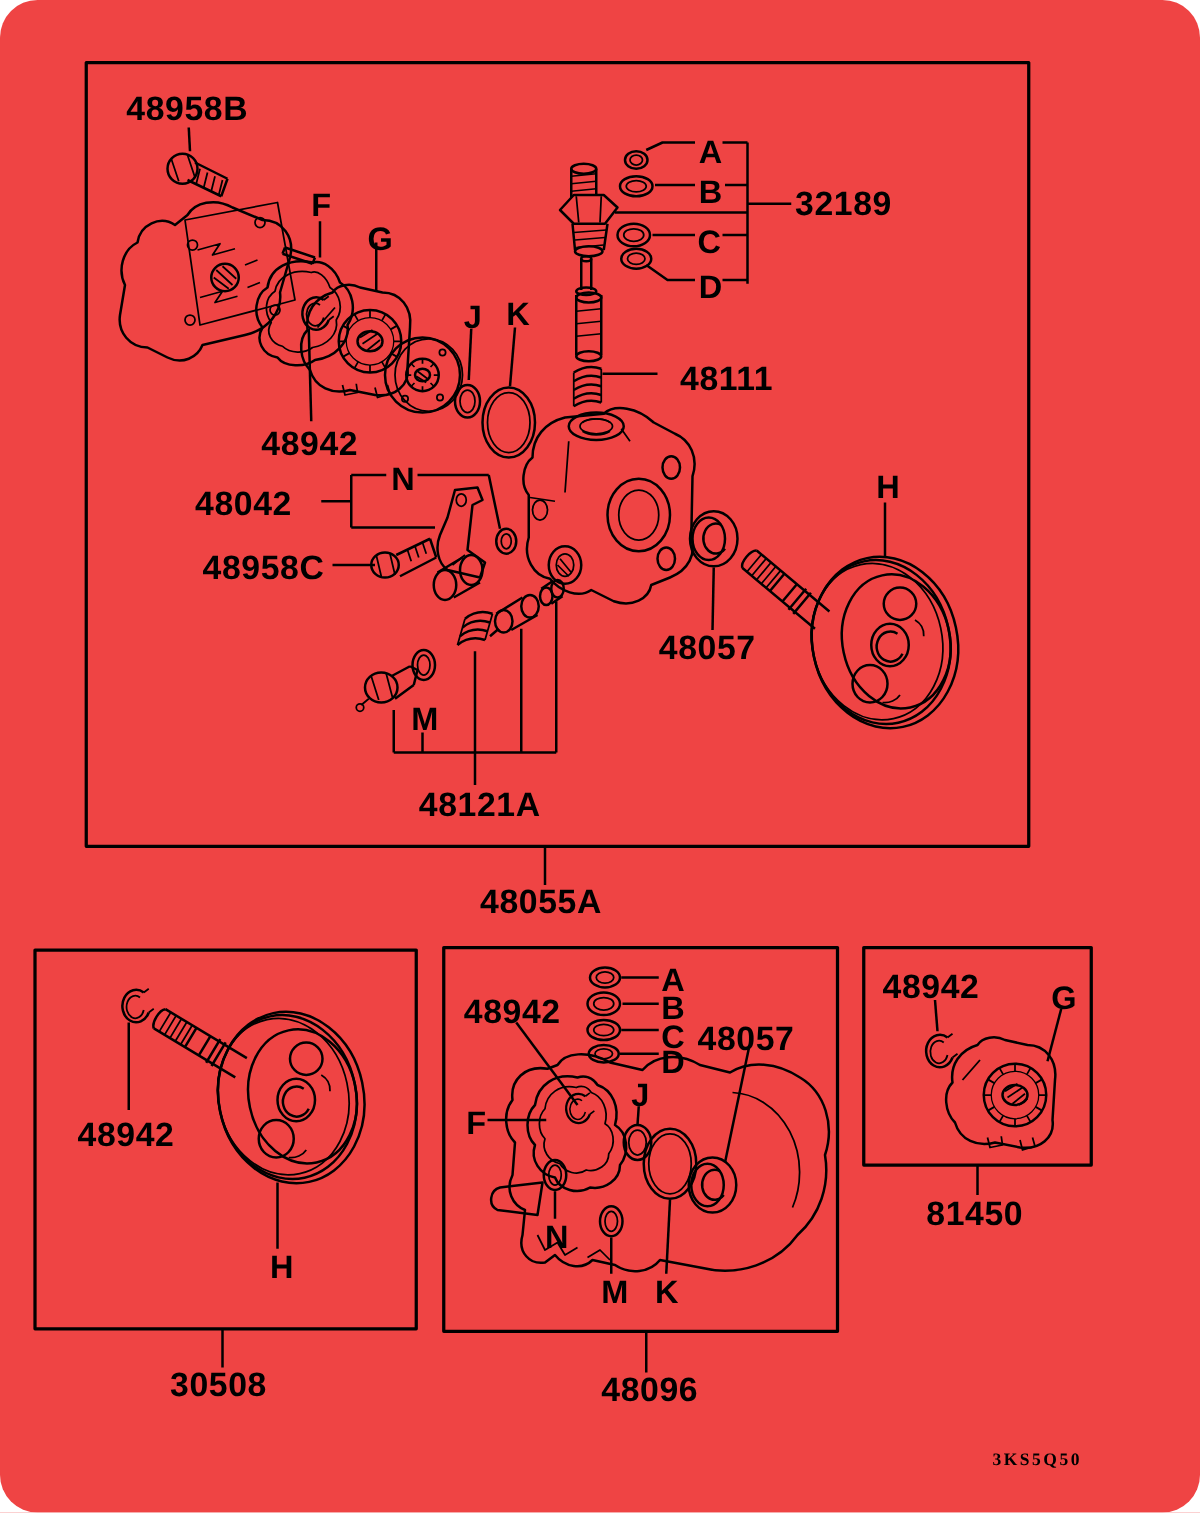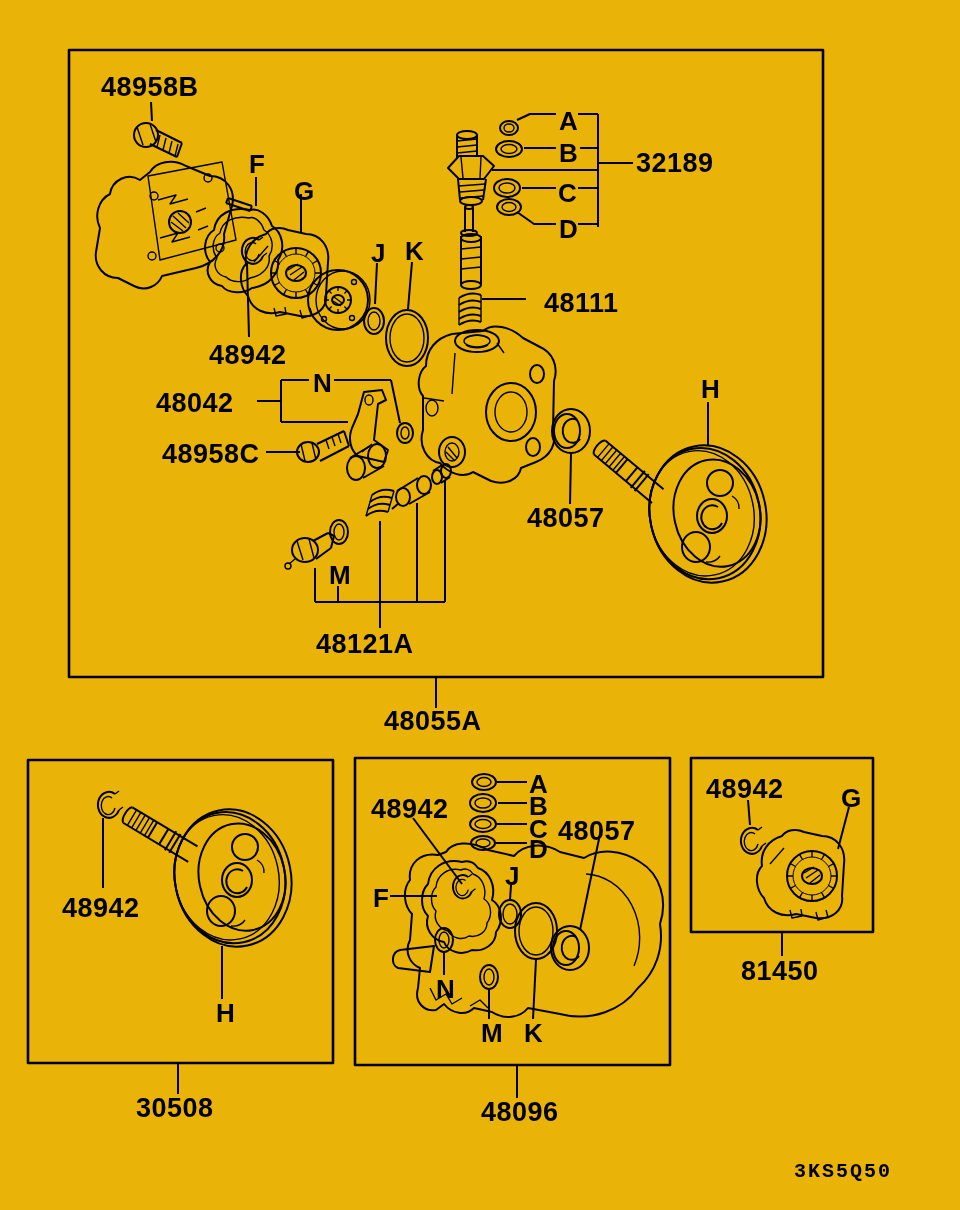--- a/index.html
+++ b/index.html
@@ -1,26 +1,26 @@
 <!DOCTYPE html>
 <html><head>
 <meta charset="utf-8">
 <style>
   html,body{margin:0;padding:0;background:#fff;}
-  #root{position:relative;width:960px;height:1210px;background:#eab308;overflow:hidden;
-        font-family:"Liberation Sans", sans-serif;}
+  #root{position:relative;width:960px;height:1210px;background:#ef4444;overflow:hidden;
+        font-family:"Liberation Sans", sans-serif;border-radius:30px;}
   #art{position:absolute;left:0;top:0;}
   #art *{stroke:#000;fill:none;stroke-width:2;stroke-linecap:butt;stroke-linejoin:round;}
   #art .box{stroke-width:2.6;}
   #art .thin{stroke-width:1.4;}
   #art .hair{stroke-width:1;}
   .lbl{position:absolute;color:#000;font-weight:bold;font-size:27px;line-height:1;
        white-space:nowrap;letter-spacing:0.5px;}
   .lbl.letter{font-size:26px;}
-  .lbl.code{font-family:Liberation Mono, monospace;font-size:20px;letter-spacing:2px;}
+  .lbl.code{font-family:Liberation Serif, serif;font-size:14px;letter-spacing:2px;}
 </style>
 </head>
 <body>
 
 <div id="root">
 
 <svg id="art" width="960" height="1210" viewBox="0 0 960 1210">
   <defs>
     <g id="pulley-shape">
       <g transform="rotate(-12)">
@@ -335,21 +335,21 @@
 <div class="lbl letter" style="left:559px;top:140px">B</div>
 <div class="lbl letter" style="left:558px;top:180px">C</div>
 <div class="lbl letter" style="left:559px;top:216px">D</div>
 <div class="lbl" style="left:636px;top:150px">32189</div>
 <div class="lbl" style="left:544px;top:290px">48111</div>
 <div class="lbl" style="left:209px;top:342px">48942</div>
 <div class="lbl" style="left:156px;top:390px">48042</div>
 <div class="lbl letter" style="left:313px;top:370px">N</div>
 <div class="lbl" style="left:162px;top:441px">48958C</div>
 <div class="lbl letter" style="left:329px;top:562px">M</div>
-<div class="lbl" style="left:316px;top:631px">48121A</div>
+<div class="lbl" style="left:335px;top:631px">48121A</div>
 <div class="lbl" style="left:527px;top:505px">48057</div>
 <div class="lbl letter" style="left:701px;top:376px">H</div>
 <div class="lbl" style="left:384px;top:708px">48055A</div>
 
 <div class="lbl" style="left:62px;top:895px">48942</div>
 <div class="lbl letter" style="left:216px;top:1000px">H</div>
 <div class="lbl" style="left:136px;top:1095px">30508</div>
 
 <div class="lbl letter" style="left:529px;top:771px">A</div>
 <div class="lbl letter" style="left:529px;top:793px">B</div>

